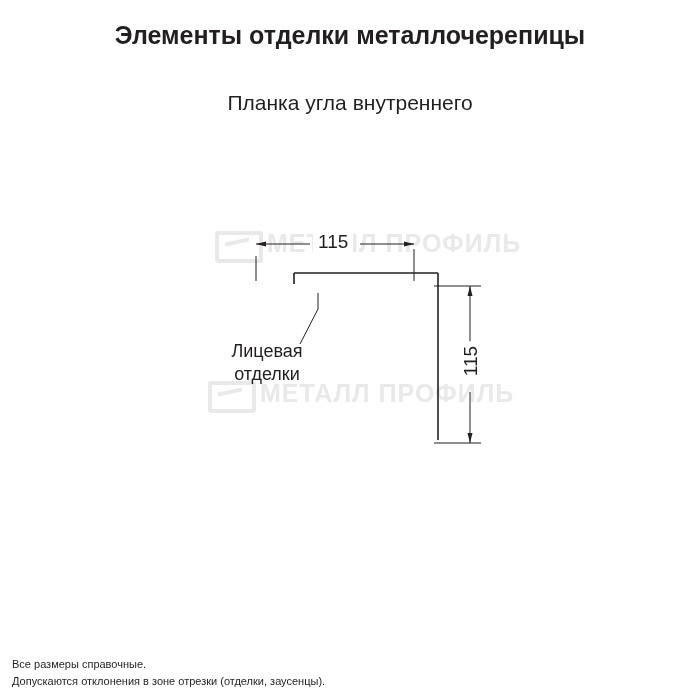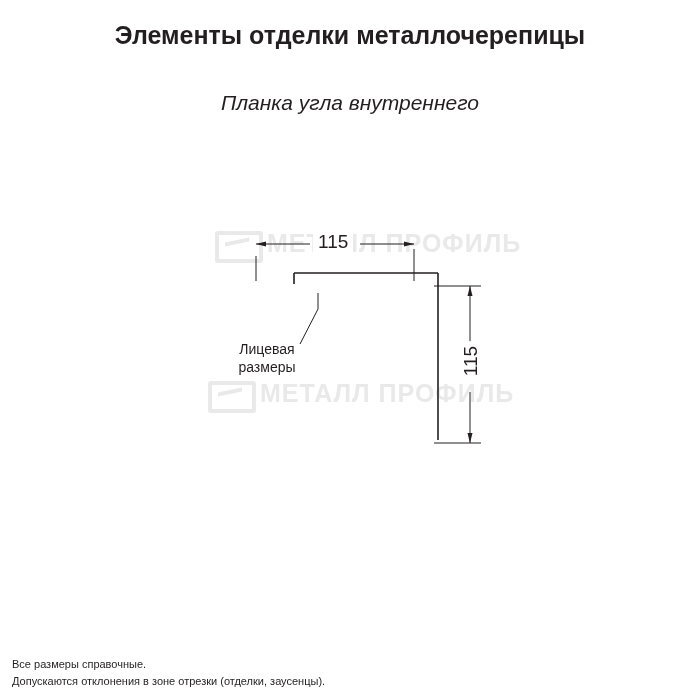--- a/index.html
+++ b/index.html
@@ -34,21 +34,20 @@
     font-weight: bold;
     letter-spacing: 0px;
     margin: 0;
     line-height: 1.2;
   }
   .sub-title {
     font-size: 21px;
     font-weight: normal;
     margin: 0;
     line-height: 1.25;
-    font-style: italic;
   }
   .sub-title-1 { margin-top: 40px; }
   .sub-title-2 { margin-top: 8px; }
 
   
   .watermark {
     position: absolute;
     color: #e9e9e9;
     font-weight: bold;
     font-size: 25px;
@@ -111,21 +110,21 @@
     transform: rotate(-90deg);
     transform-origin: center center;
   }
 
   .face-label {
     position: absolute;
     left: 224px;
     top: 340px;
     width: 86px;
     text-align: center;
-    font-size: 14px;
+    font-size: 18px;
     line-height: 1.3;
     color: #231f20;
   }
 
   
   .footer {
     position: absolute;
     left: 12px;
     bottom: 10px;
     font-size: 11px;
@@ -191,21 +190,21 @@
       <path d="M 470 286 L 467.5 296 L 472.5 296 Z" fill="#231f20" stroke="none"></path>
       <path d="M 470 443 L 467.5 433 L 472.5 433 Z" fill="#231f20" stroke="none"></path>
     </g>
   </svg>
 
   <div class="dim-label dim-top">115</div>
   <div class="dim-label dim-right">115</div>
 
   <div class="face-label">
     <div>Лицевая</div>
-    <div>размеры</div>
+    <div>отделки</div>
   </div>
 
   <div class="footer">
     <div>Все размеры справочные.</div>
     <div>Допускаются отклонения в зоне отрезки (отделки, заусенцы).</div>
   </div>
 
 </div>
 
 </body></html>

